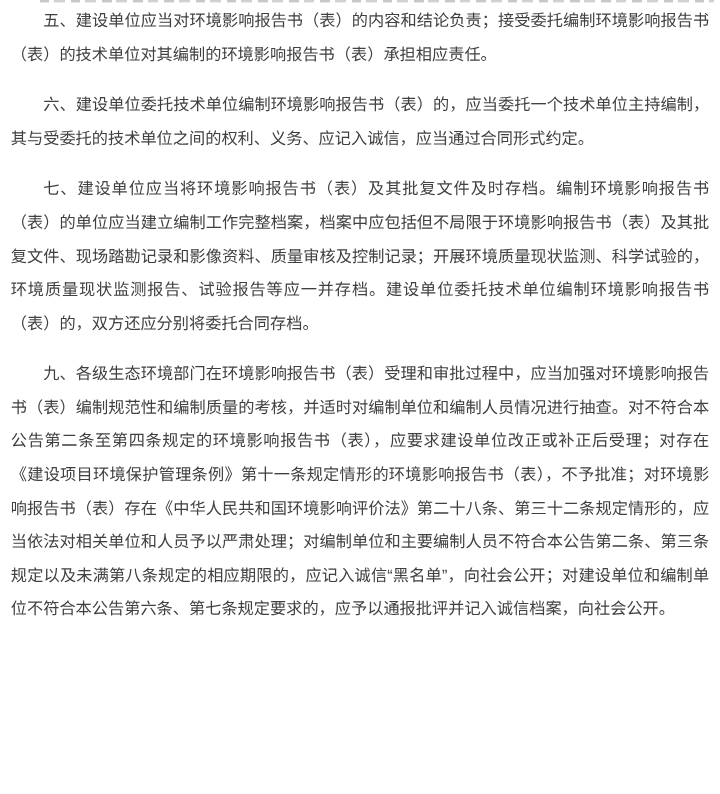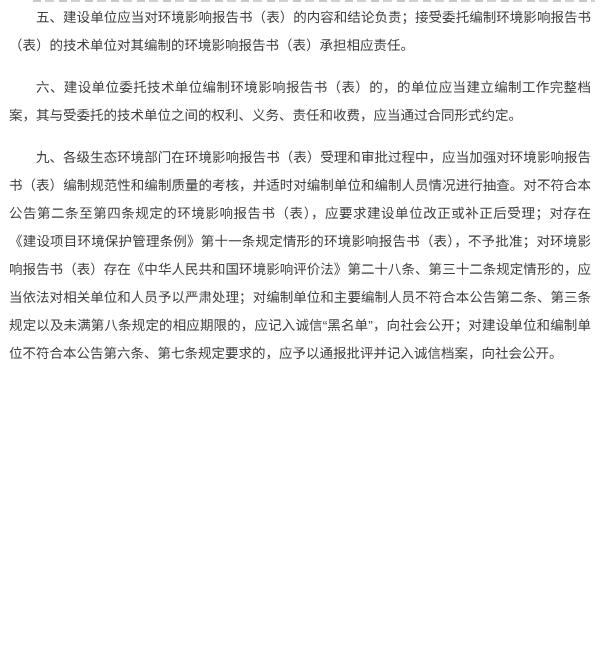--- a/index.html
+++ b/index.html
@@ -49,15 +49,16 @@
     );
   }
 </style>
 </head>
 <body>
 
 <div class="crop-remnant"></div>
 
 <div class="doc">
   <p>五、建设单位应当对环境影响报告书（表）的内容和结论负责；接受委托编制环境影响报告书（表）的技术单位对其编制的环境影响报告书（表）承担相应责任。</p>
-  <p>六、建设单位委托技术单位编制环境影响报告书（表）的，的单位应当建立编制工作完整档案，其与受委托的技术单位之间的权利、义务、责任和收费，应当通过合同形式约定。</p>
+  <p>六、建设单位委托技术单位编制环境影响报告书（表）的，应当委托一个技术单位主持编制，其与受委托的技术单位之间的权利、义务、应记入诚信，应当通过合同形式约定。</p>
+  <p>七、建设单位应当将环境影响报告书（表）及其批复文件及时存档。编制环境影响报告书（表）的单位应当建立编制工作完整档案，档案中应包括但不局限于环境影响报告书（表）及其批复文件、现场踏勘记录和影像资料、质量审核及控制记录；开展环境质量现状监测、科学试验的，环境质量现状监测报告、试验报告等应一并存档。建设单位委托技术单位编制环境影响报告书（表）的，双方还应分别将委托合同存档。</p>
   <p>九、各级生态环境部门在环境影响报告书（表）受理和审批过程中，应当加强对环境影响报告书（表）编制规范性和编制质量的考核，并适时对编制单位和编制人员情况进行抽查。对不符合本公告第二条至第四条规定的环境影响报告书（表），应要求建设单位改正或补正后受理；对存在《建设项目环境保护管理条例》第十一条规定情形的环境影响报告书（表），不予批准；对环境影响报告书（表）存在《中华人民共和国环境影响评价法》第二十八条、第三十二条规定情形的，应当依法对相关单位和人员予以严肃处理；对编制单位和主要编制人员不符合本公告第二条、第三条规定以及未满第八条规定的相应期限的，应记入诚信“黑名单”，向社会公开；对建设单位和编制单位不符合本公告第六条、第七条规定要求的，应予以通报批评并记入诚信档案，向社会公开。</p>
 </div>
 
 </body></html>

